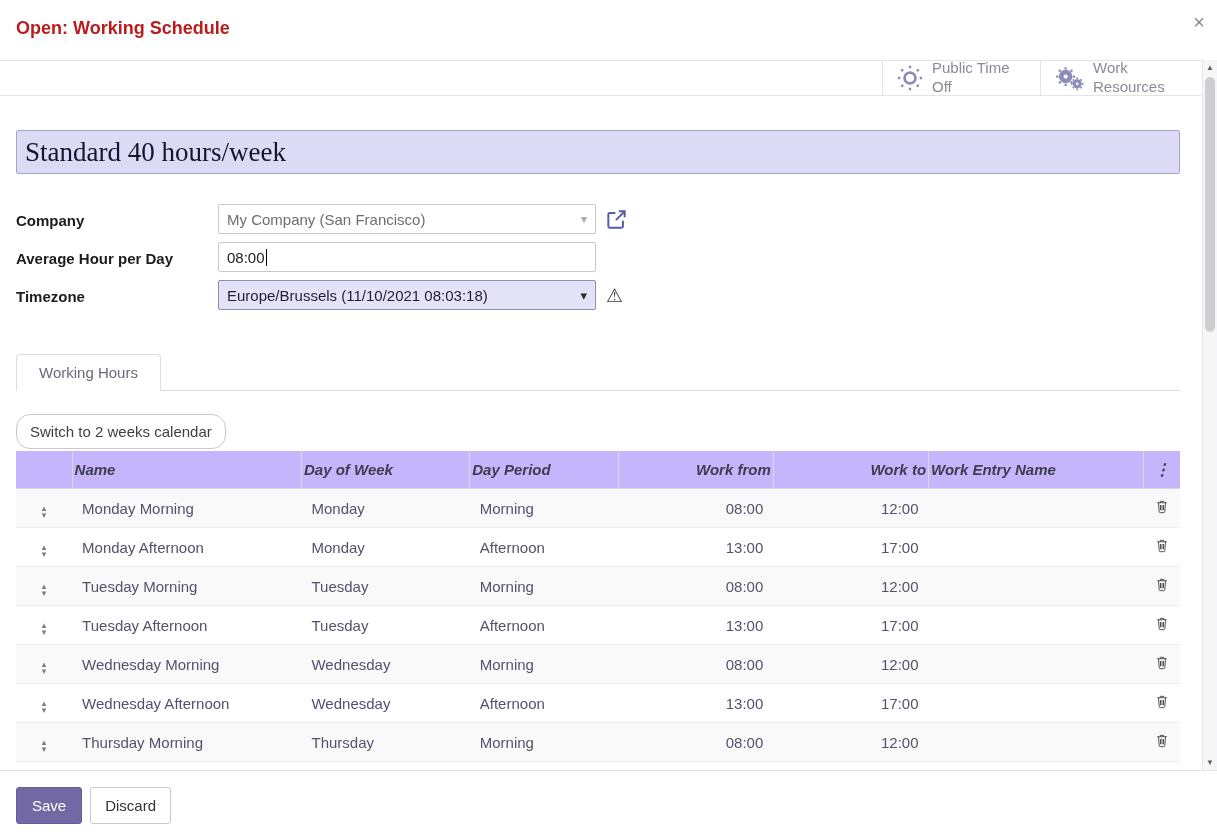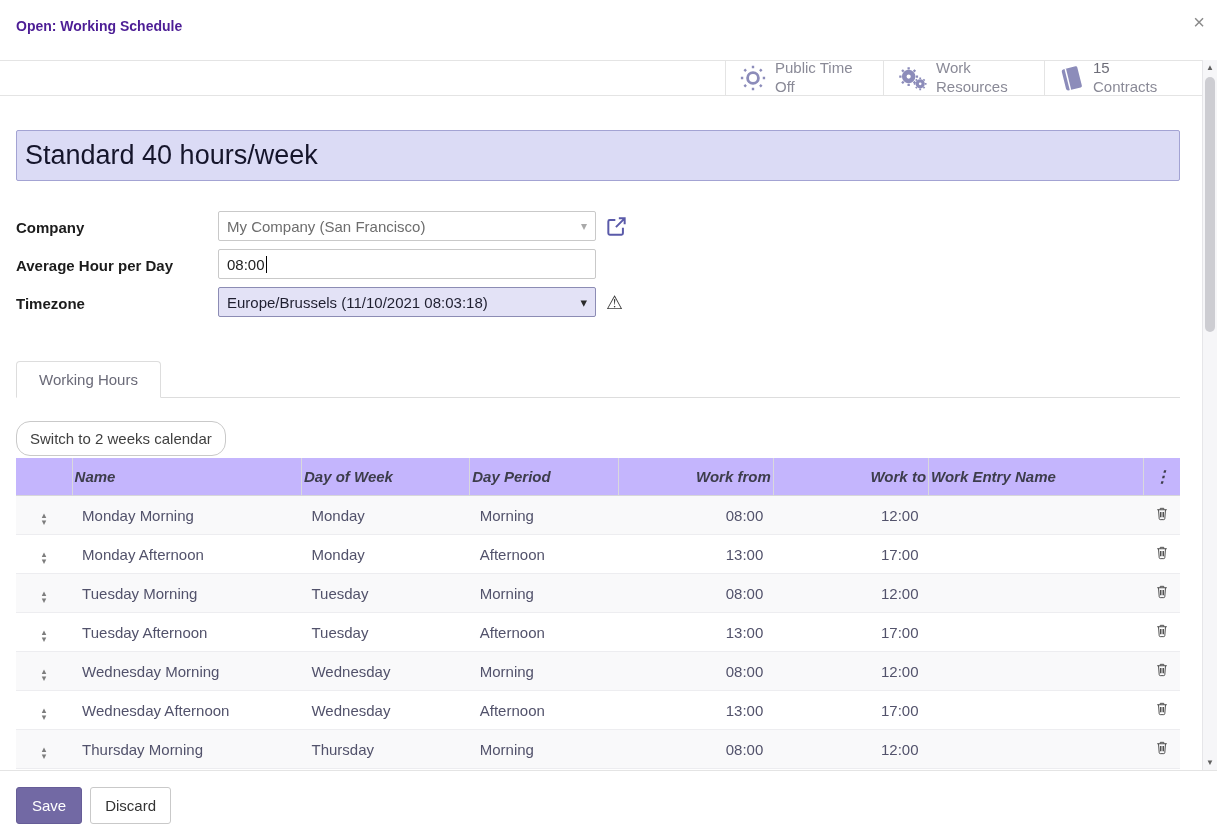--- a/index.html
+++ b/index.html
@@ -3,44 +3,44 @@
 <meta charset="utf-8">
 <style>
   * { margin:0; padding:0; box-sizing:border-box; }
   html,body { width:1217px; height:839px; }
   body {
     font-family:"Liberation Sans", sans-serif;
     background:#fff; color:#333; position:relative; overflow:hidden;
   }
   
   .modal-header { height:60px; padding:18px 16px; position:relative; }
-  .modal-title { font-size:14px; font-weight:bold; color:#4c1d95; }
+  .modal-title { font-size:18px; font-weight:bold; color:#b91c1c; }
   .close-btn {
     position:absolute; top:12px; right:12px; border:none; background:none;
     font-size:20px; color:#8a8a8a; cursor:pointer; line-height:1;
   }
   
   .statbar {
     height:36px; border-top:1px solid #e4e4e4; border-bottom:1px solid #e4e4e4;
     display:flex; justify-content:flex-end; align-items:stretch; padding-right:16px;
   }
   .stat-button {
     display:flex; align-items:center; gap:9px; padding:0 14px; min-width:148px;
     background:#fff; border:none; border-left:1px solid #e4e4e4; cursor:pointer;
     text-align:left; font-family:inherit;
   }
   .stat-text { font-size:15px; color:#8a8a97; line-height:1.25; width:94px; }
   .stat-value { display:block; font-size:15px; color:#6d6d78; }
   .stat-icon { flex:0 0 auto; display:inline-flex; }
   
   .modal-body { padding:0 37px 0 16px; position:relative; }
   .name-input {
-    display:block; width:100%; margin-top:34px; height:51px;
+    display:block; width:100%; margin-top:34px; height:44px;
     background:#dbdbf5; border:1px solid #a3a3d3; border-radius:2px;
-    font-family:Liberation Sans, sans-serif; font-size:27px; color:#15152b; padding:0 8px;
+    font-family:Liberation Serif, serif; font-size:27px; color:#15152b; padding:0 8px;
   }
   .form-grid {
     margin-top:30px; display:grid; grid-template-columns:202px 1fr;
     row-gap:8px; align-items:start;
   }
   .field-label { font-size:15px; font-weight:bold; color:#1c1c1c; max-width:165px; line-height:1.55; padding-top:5px; }
   .field-wrap { display:flex; align-items:center; gap:10px; }
   .field-box {
     width:378px; height:30px; border:1px solid #c9c9c9; border-radius:2px;
     display:flex; align-items:center; padding:0 8px; font-size:15px; background:#fff;
@@ -138,32 +138,20 @@
             <path d="M11 3.6V1.2M11 18.4v2.4M3.6 11H1.2M18.4 11h2.4M5.8 5.8L4.1 4.1M16.2 16.2l1.7 1.7M16.2 5.8l1.7-1.7M5.8 16.2l-1.7 1.7"></path>
           </g>
         <circle cx="23" cy="18.5" r="3.1" stroke-width="3.4"></circle>
         <g stroke-width="1.9">
             <path d="M23 13.6v-1.7M23 23.4v1.7M18.1 18.5h-1.7M27.9 18.5h1.7M19.6 15.1l-1.2-1.2M26.4 21.9l1.2 1.2M26.4 15.1l1.2-1.2M19.6 21.9l-1.2 1.2"></path>
           </g>
       </svg>
     </span>
     <span class="stat-text">Work Resources</span>
   </button>
-  <button class="stat-button">
-    <span class="stat-icon">
-      <svg viewBox="0 0 24 24" width="25" height="27" style="transform:rotate(-14deg)">
-        <path d="M7 1.5h11.5A1.5 1.5 0 0 1 20 3v18a1.5 1.5 0 0 1-1.5 1.5H7A2.5 2.5 0 0 1 4.5 20V4A2.5 2.5 0 0 1 7 1.5z" fill="#8c8cba"></path>
-        <path d="M8.4 1.5v21" stroke="#ffffff" stroke-width="1.4"></path>
-      </svg>
-    </span>
-    <span class="stat-text">
-      <span class="stat-value">15</span>
-      <span>Contracts</span>
-    </span>
-  </button>
 </div>
 
 <div class="modal-body">
 
   <input class="name-input" value="Standard 40 hours/week" style="">
 
   <div class="form-grid">
     <div class="field-label">Company</div>
     <div class="field-wrap">
       <div class="field-box company-box">

